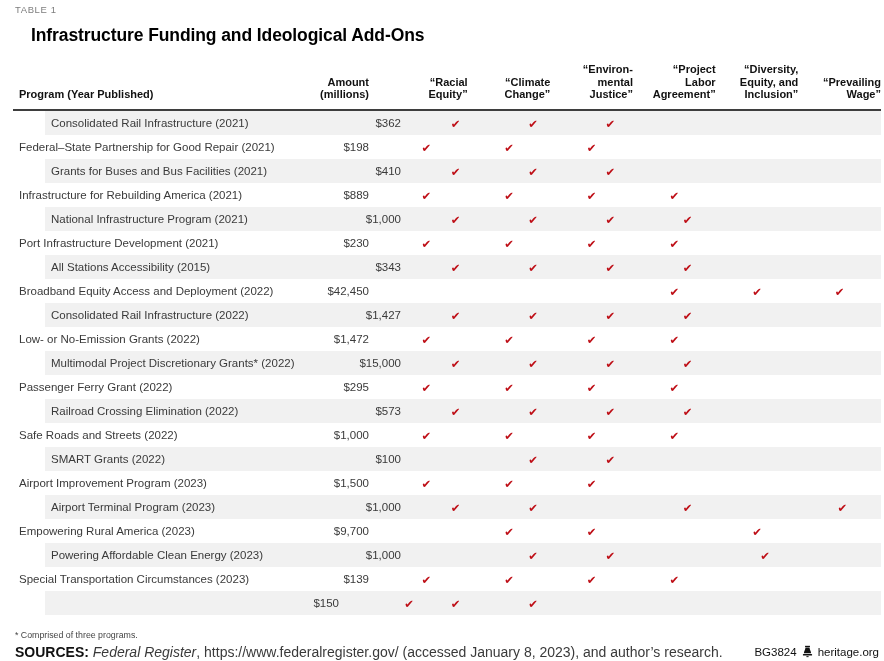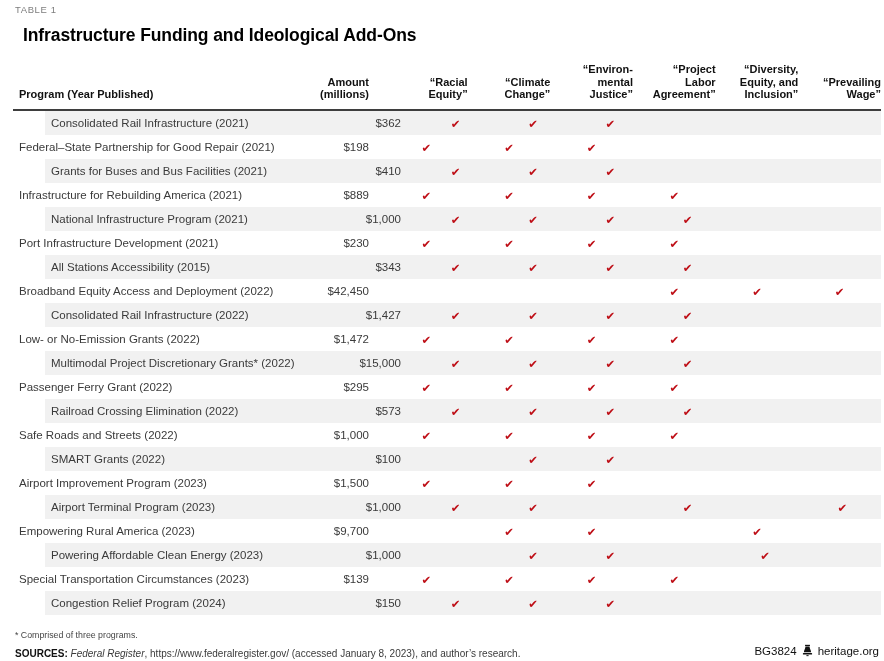--- a/index.html
+++ b/index.html
@@ -14,21 +14,21 @@
     background:#fff;color:#333;
     font-family:"Liberation Sans",sans-serif;
   }
   .page{padding:3px 3px 0 13px;width:884px;height:661px;}
   .kicker{
     font-size:9.5px;letter-spacing:.6px;color:#7d7d7d;
     padding:1px 0 0 2px;
   }
   .title{
     font-size:17.5px;font-weight:700;color:#000;
-    margin:10px 0 0 10px;letter-spacing:-.1px;
+    margin:10px 0 0 18px;letter-spacing:-.1px;
   }
   .grid{
     display:grid;
     grid-template-columns:294px 62px 16px repeat(6,1fr);
     align-items:center;
   }
   .thead{
     align-items:end;
     margin-top:17px;
     padding-bottom:8px;
@@ -47,21 +47,21 @@
   .mark{
     color:var(--red);
     font-family:"DejaVu Sans",sans-serif;
     font-size:11.5px;font-weight:700;
   }
   .footnote{font-size:8.8px;color:#454545;margin:15px 0 0 2px;}
   .footer{
     display:flex;justify-content:space-between;align-items:flex-end;
     margin:4px 0 0 2px;
   }
-  .sources{font-size:10px;color:#3a3a3a;}
+  .sources{font-size:14px;color:#3a3a3a;}
   .sources .src-label{font-weight:700;color:#111;}
   .brand{
     display:flex;align-items:center;gap:4px;
     font-size:11.5px;color:#111;padding-right:2px;
   }
   .bell{display:inline-block;}
 </style>
 </head>
 <body>
 
@@ -308,21 +308,20 @@
           <div class="cell amount">$139</div>
           <div class="spacer"></div>
           <div class="cell check"><span class="mark">✔</span></div>
           <div class="cell check"><span class="mark">✔</span></div>
           <div class="cell check"><span class="mark">✔</span></div>
           <div class="cell check"><span class="mark">✔</span></div>
           <div class="cell check"></div>
           <div class="cell check"></div>
         </div>
         <div class="grid row stripe">
-          <div class="cell program">Congestion Relief Program (2024)</div>
           <div class="cell amount">$150</div>
           <div class="spacer"></div>
           <div class="cell check"><span class="mark">✔</span></div>
           <div class="cell check"><span class="mark">✔</span></div>
           <div class="cell check"><span class="mark">✔</span></div>
           <div class="cell check"></div>
           <div class="cell check"></div>
           <div class="cell check"></div>
         </div>
       </div>

